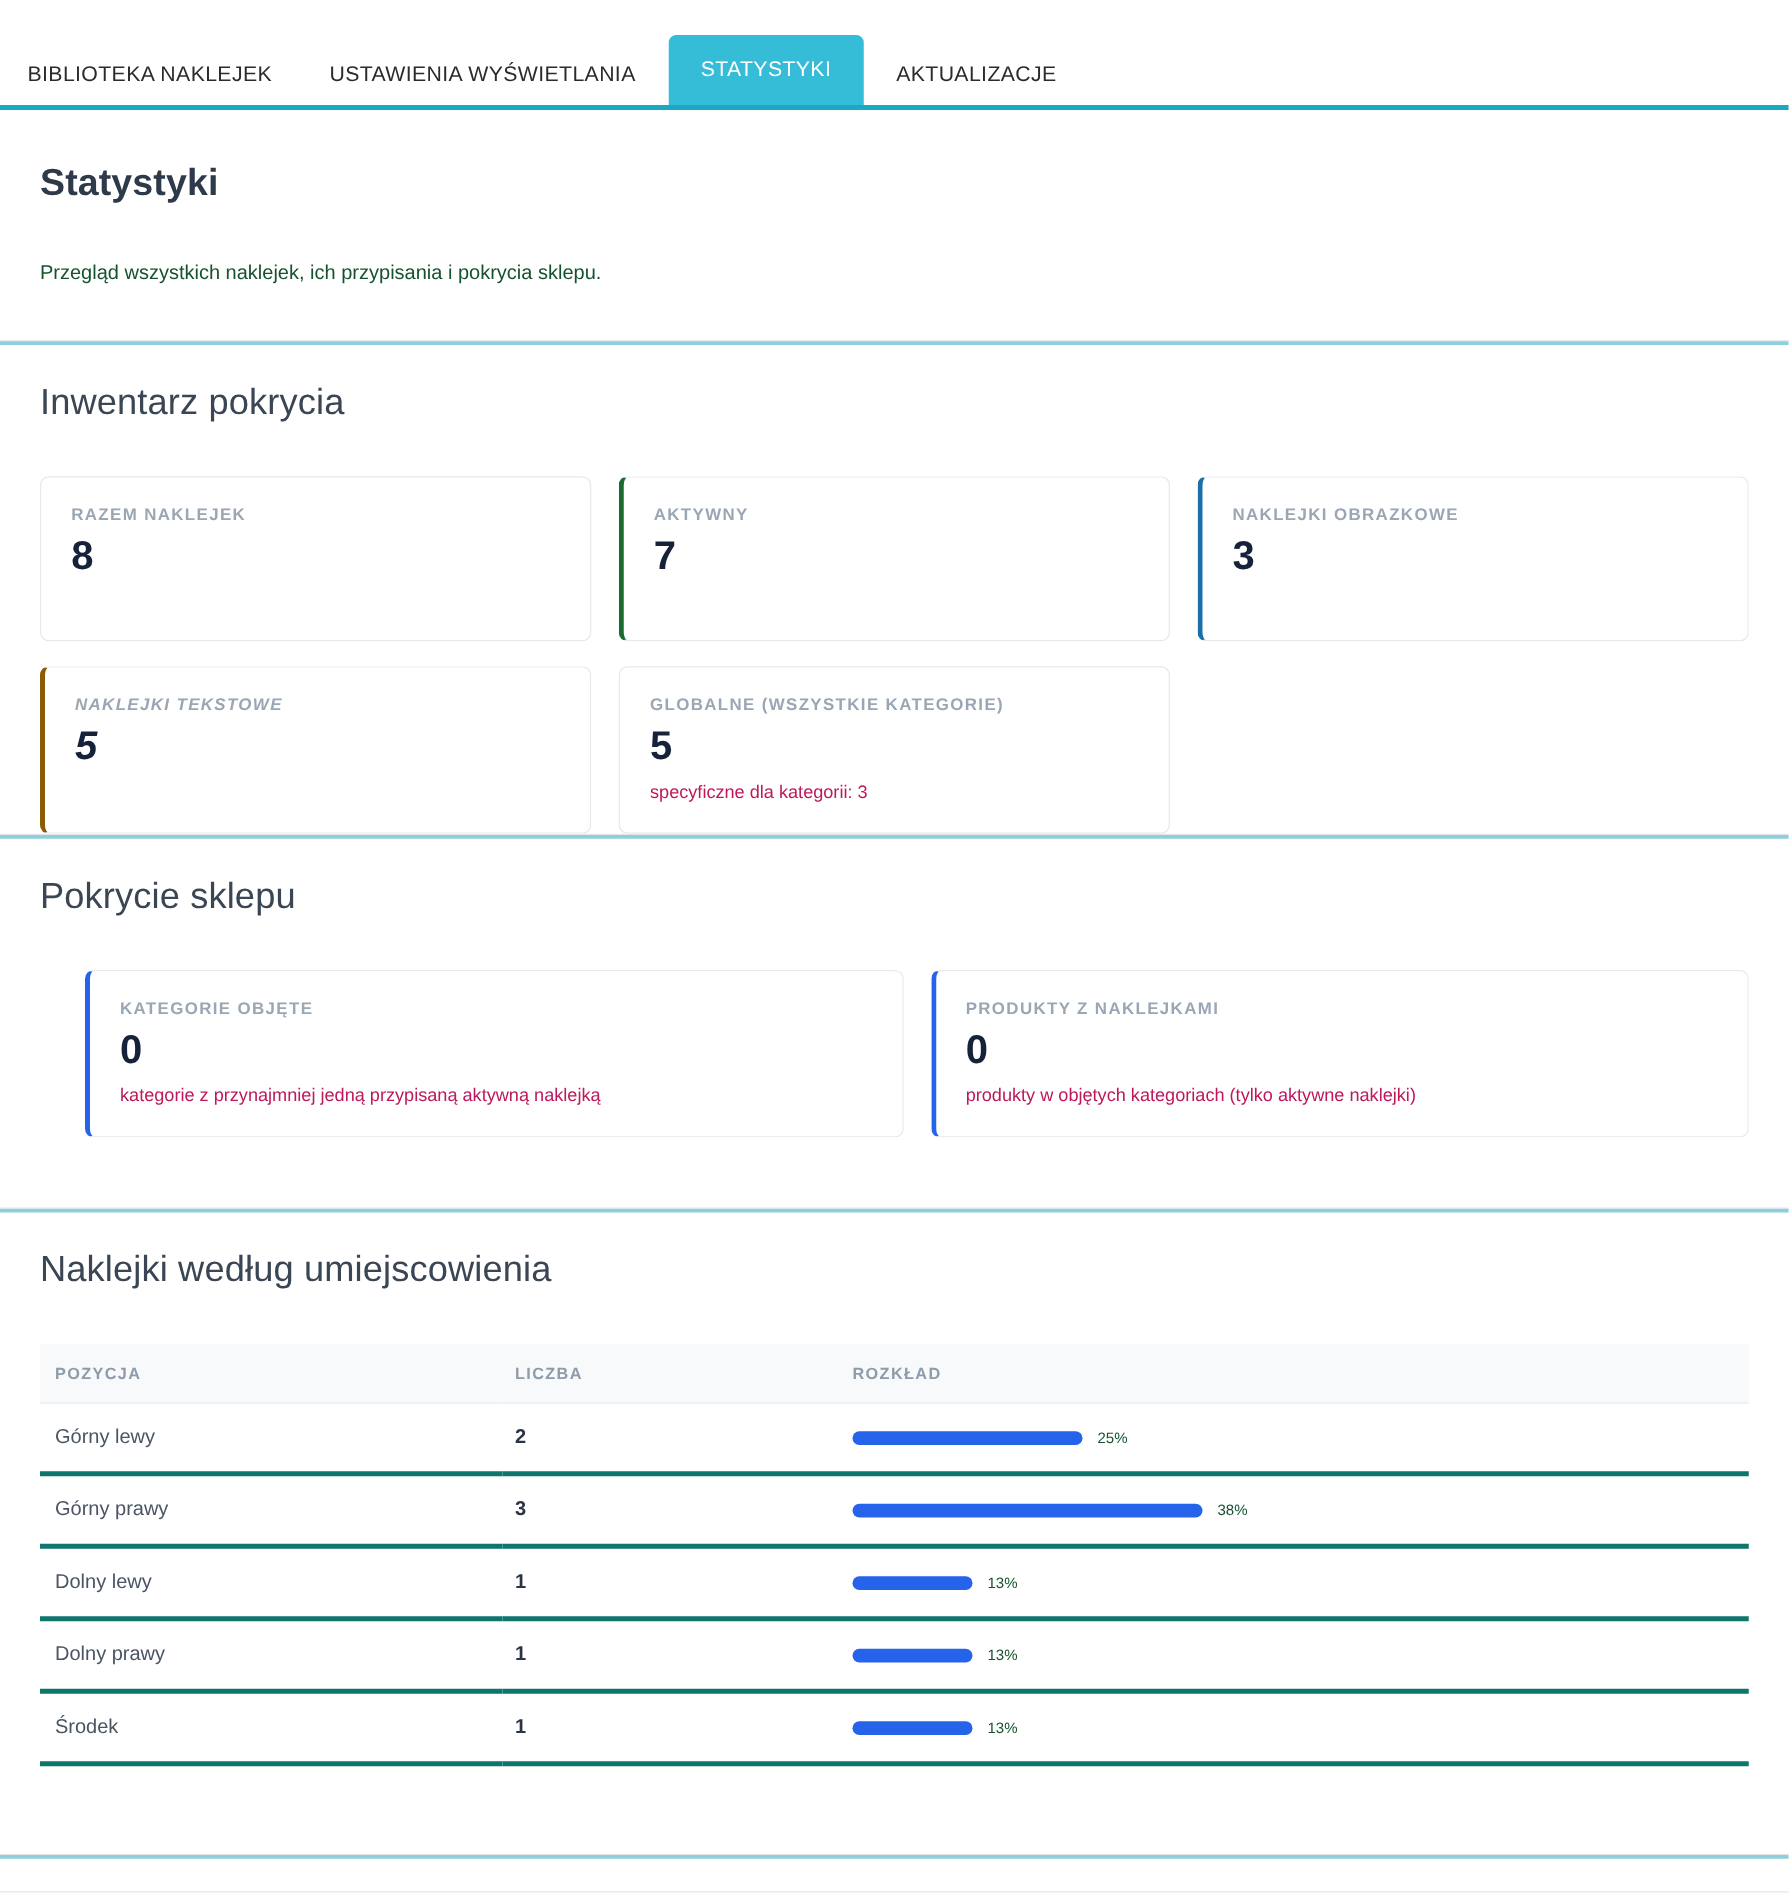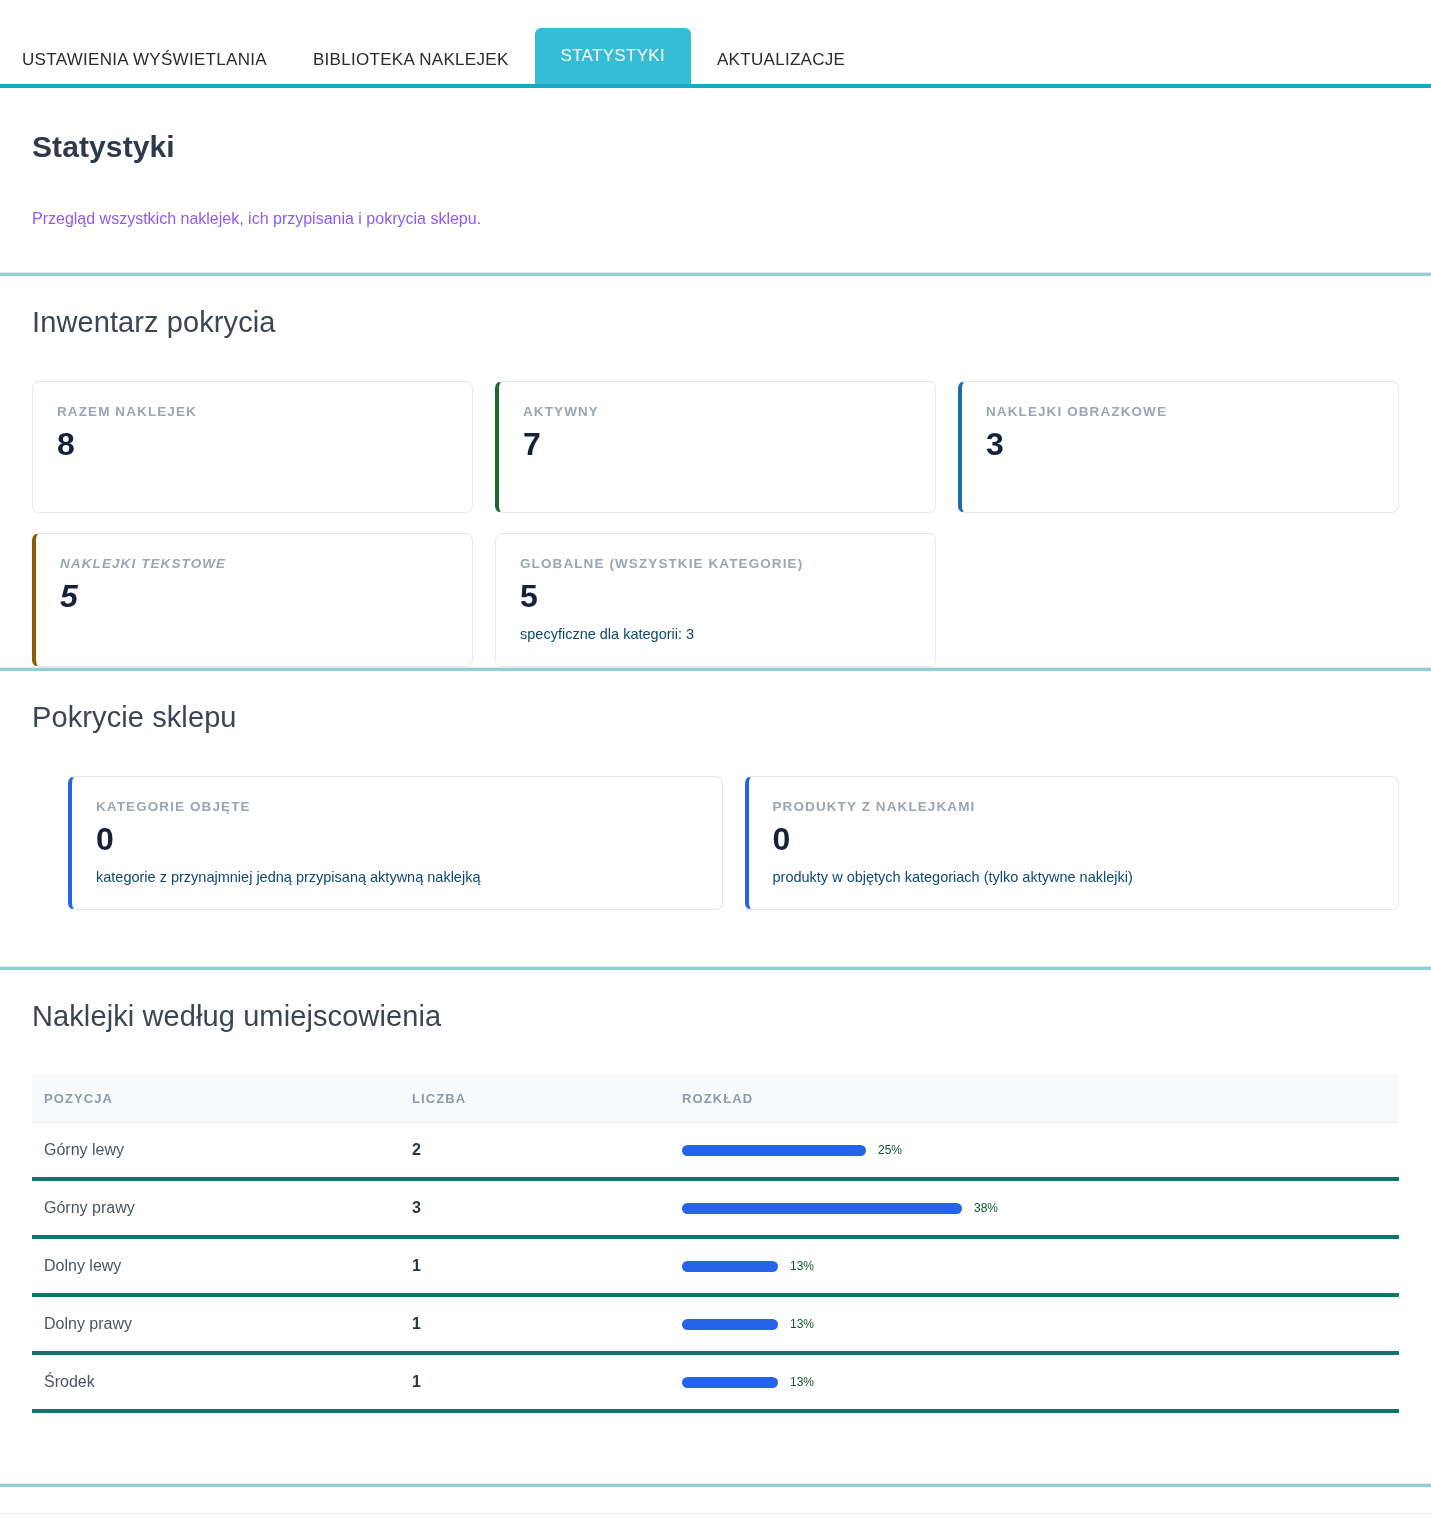--- a/index.html
+++ b/index.html
@@ -64,21 +64,21 @@
 
   .page-title {
     font-size: 30px;
     font-weight: bold;
     color: #2e3a4a;
     margin: 34px 0 0 0;
     letter-spacing: 0.1px;
   }
   .page-sub {
     font-size: 16px;
-    color: #8b5cf6;
+    color: #14532d;
     margin: 46px 0 44px 0;
   }
 
   .section-title {
     font-size: 29px;
     font-weight: 400;
     color: #3b4654;
     margin: 30px 0 42px 0;
     letter-spacing: 0.1px;
   }
@@ -123,21 +123,21 @@
     margin-bottom: 8px;
   }
   .card-value {
     font-size: 32px;
     font-weight: bold;
     color: #16223a;
     line-height: 1.1;
   }
   .card-note {
     font-size: 14.5px;
-    color: #0c4a6e;
+    color: #be185d;
     margin-top: 12px;
   }
 
   
   .table {
     width: 100%;
     border-collapse: collapse;
     margin-bottom: 70px;
   }
   .table thead th {
@@ -177,22 +177,22 @@
     font-size: 12px;
     color: #14532d;
   }
 
   .panel-empty { min-height: 30px; }
 </style>
 </head>
 <body>
 
 <div class="tabbar">
+  <button class="tab">BIBLIOTEKA NAKLEJEK</button>
   <button class="tab">USTAWIENIA WYŚWIETLANIA</button>
-  <button class="tab">BIBLIOTEKA NAKLEJEK</button>
   <button class="tab active">STATYSTYKI</button>
   <button class="tab">AKTUALIZACJE</button>
 </div>
 
 <section class="panel first">
   <h1 class="page-title">Statystyki</h1>
   <p class="page-sub">Przegląd wszystkich naklejek, ich przypisania i pokrycia sklepu.</p>
 </section>
 
 <section class="panel">

